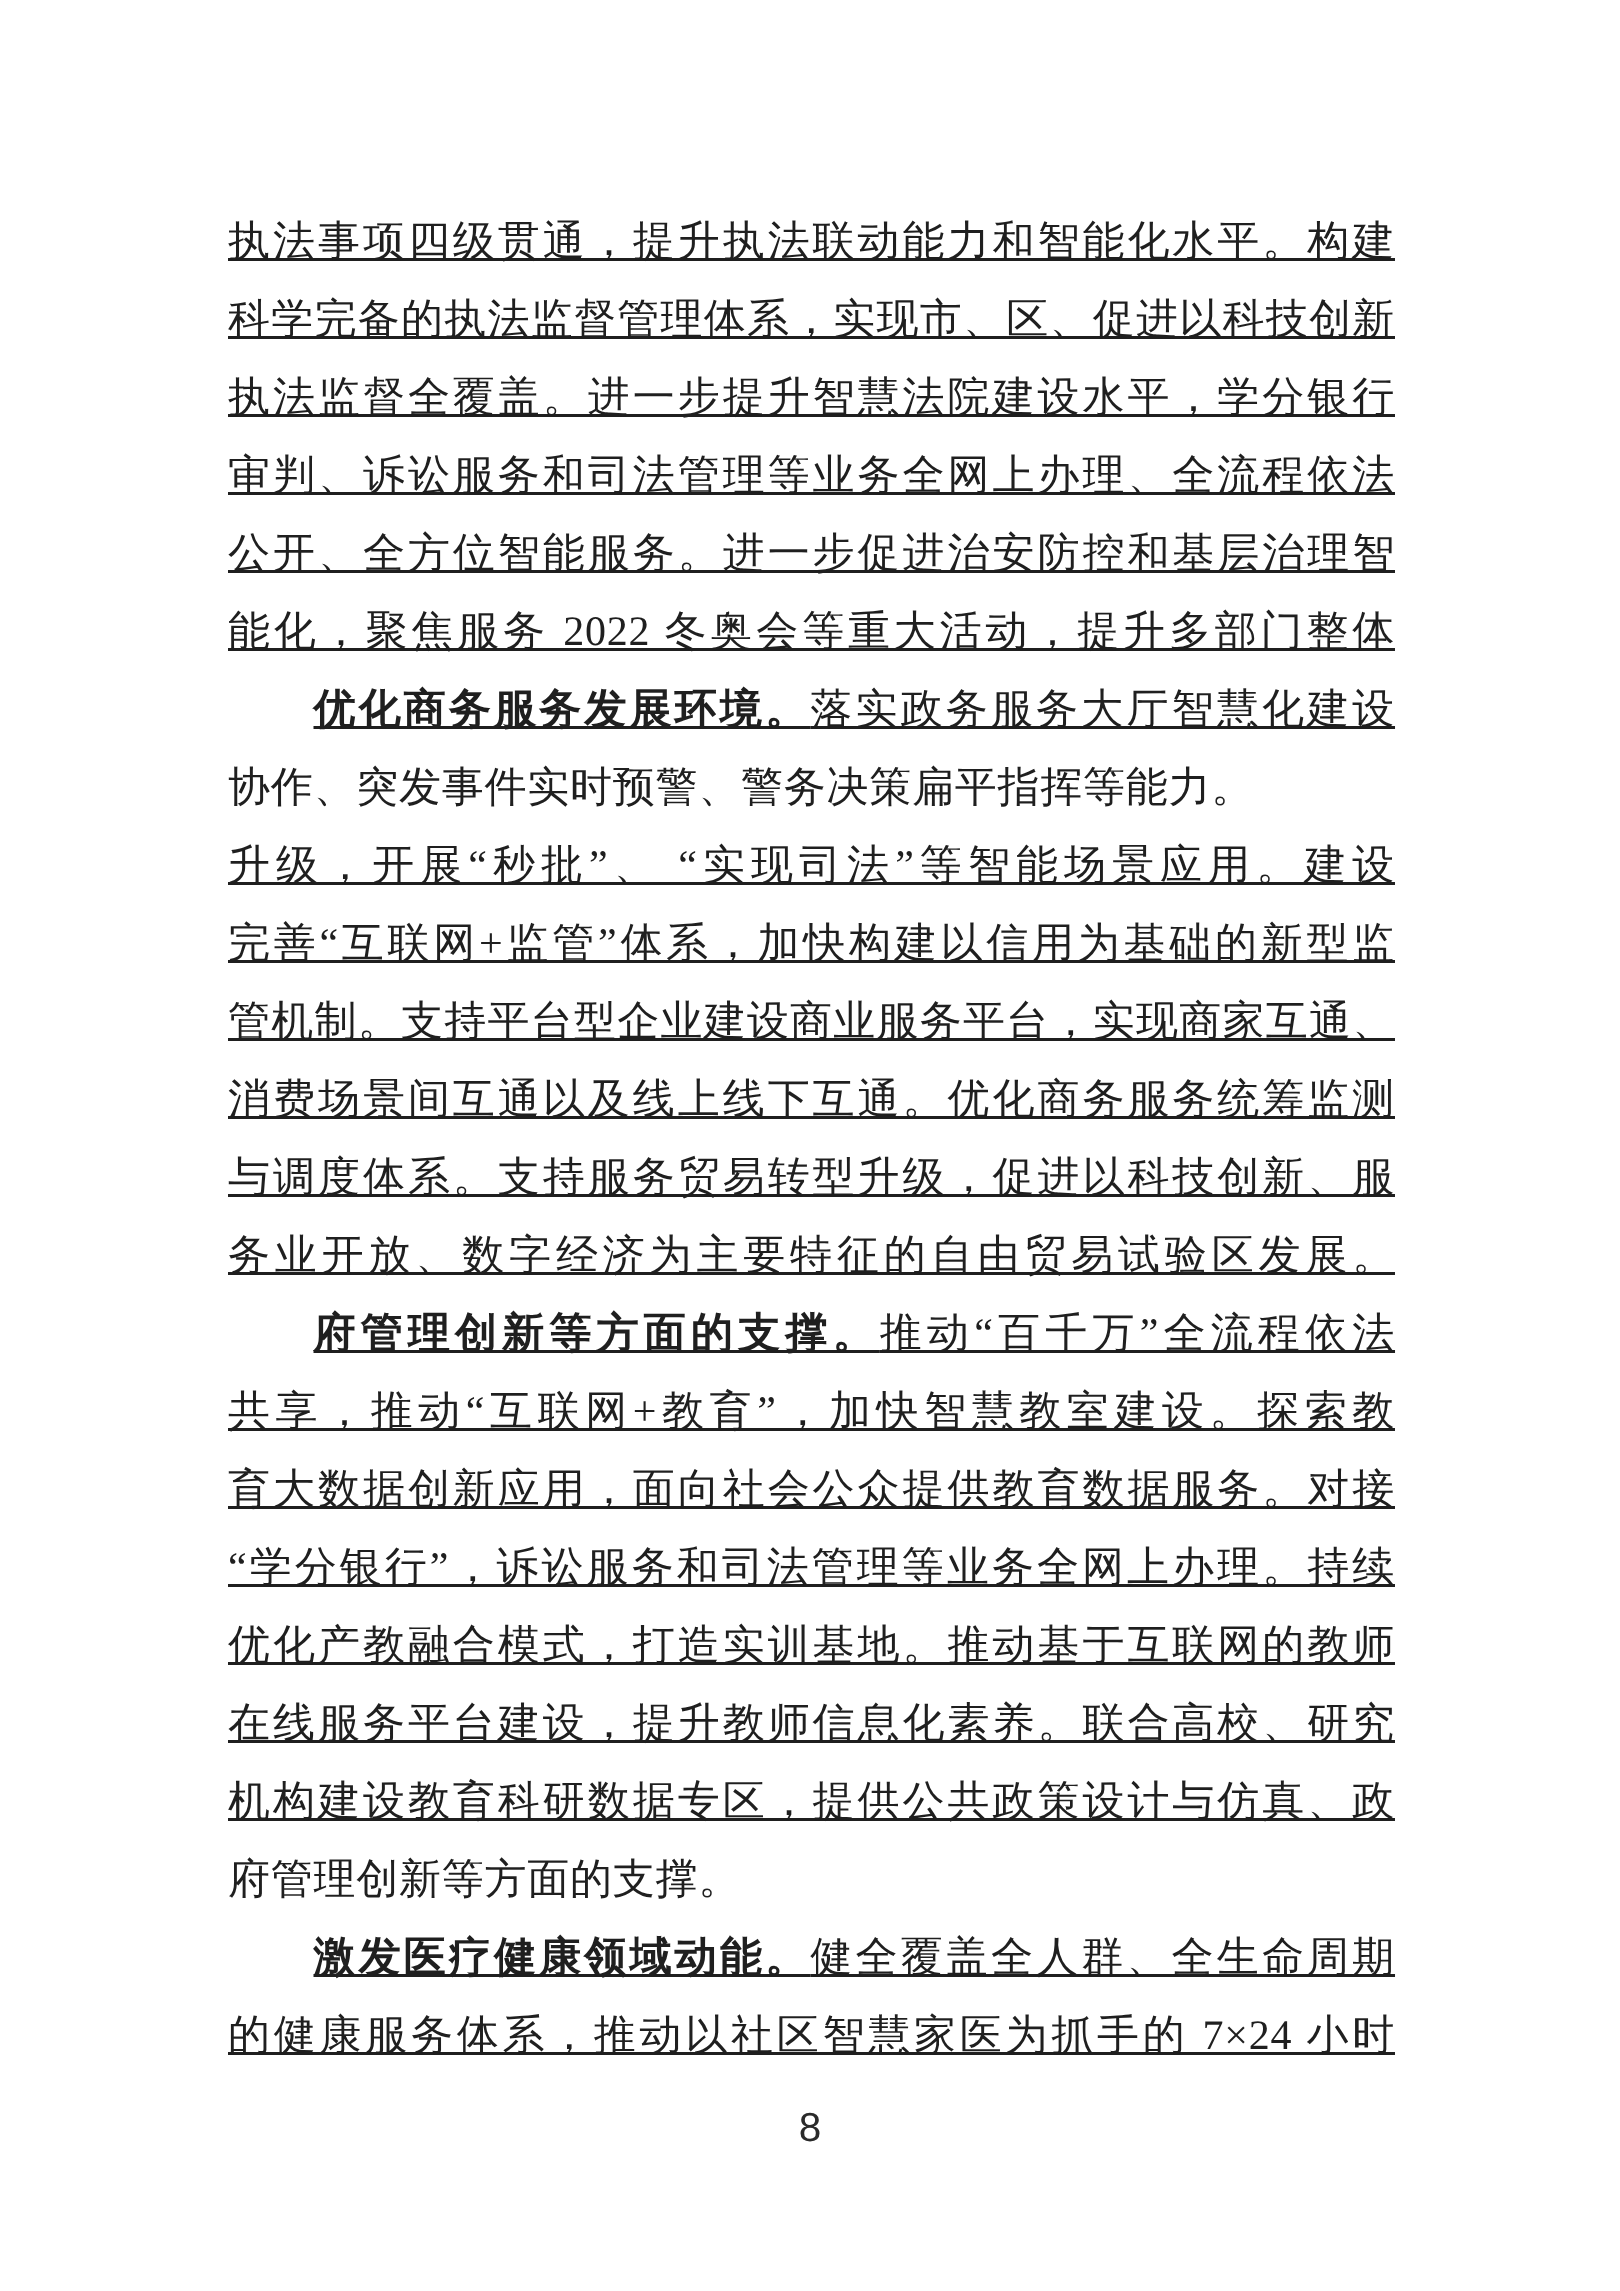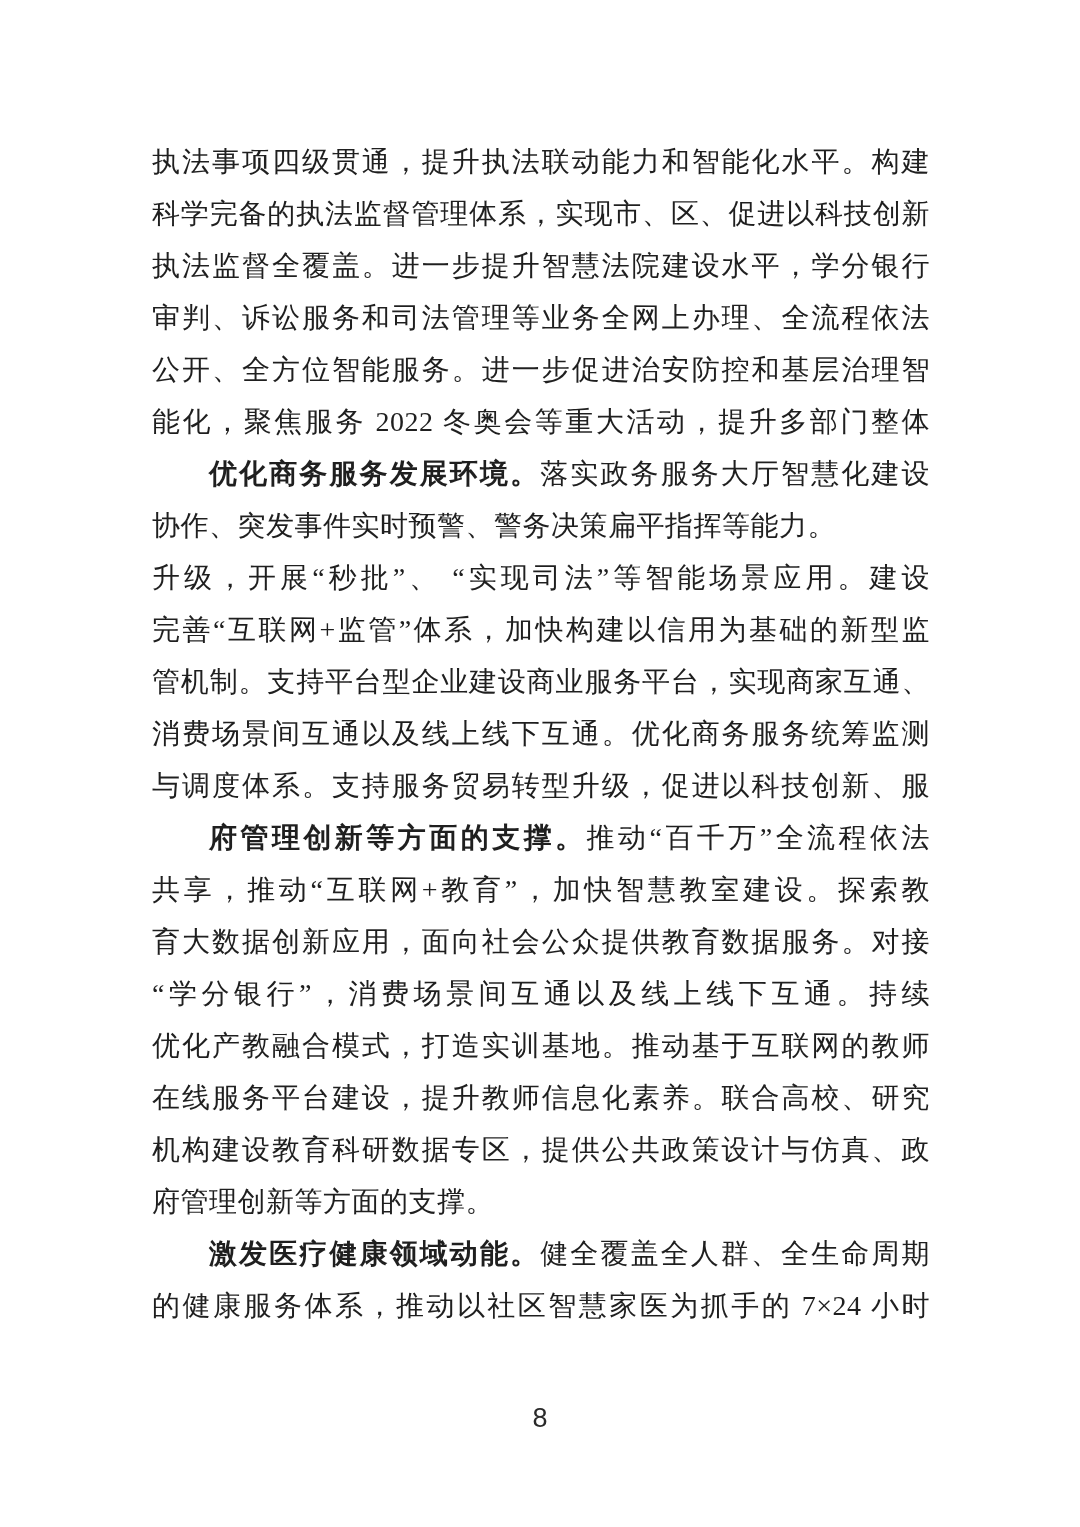--- a/index.html
+++ b/index.html
@@ -25,20 +25,21 @@
   .line {
     height: 52px;
     line-height: 52px;
     font-size: 28px;
     letter-spacing: 0.5px;
     text-align: justify;
     text-align-last: left;
   }
   .line.fill {
     text-align-last: justify;
+    text-decoration: underline;
   }
   .line.indent {
     text-indent: 57px;
   }
   .lead {
     font-weight: bold;
   }
   .page-number {
     position: absolute;
     top: 1398px;
@@ -63,24 +64,25 @@
       <div class="line fill"><span>审判、诉讼服务和司法管理等业务全网上办理、全流程依法</span></div>
       <div class="line fill"><span>公开、全方位智能服务。进一步促进治安防控和基层治理智</span></div>
       <div class="line fill"><span>能化，聚焦服务 2022 冬奥会等重大活动，提升多部门整体</span></div>
       <div class="line fill indent"><span class="lead">优化商务服务发展环境。</span><span>落实政务服务大厅智慧化建设</span></div>
       <div class="line"><span>协作、突发事件实时预警、警务决策扁平指挥等能力。</span></div>
       <div class="line fill"><span>升级，开展“秒批”、 “实现司法”等智能场景应用。建设</span></div>
       <div class="line fill"><span>完善“互联网+监管”体系，加快构建以信用为基础的新型监</span></div>
       <div class="line fill"><span>管机制。支持平台型企业建设商业服务平台，实现商家互通、</span></div>
       <div class="line fill"><span>消费场景间互通以及线上线下互通。优化商务服务统筹监测</span></div>
       <div class="line fill"><span>与调度体系。支持服务贸易转型升级，促进以科技创新、服</span></div>
+      <div class="line fill"><span>务业开放、数字经济为主要特征的自由贸易试验区发展。</span></div>
       <div class="line fill indent"><span class="lead">府管理创新等方面的支撑。</span><span>推动“百千万”全流程依法</span></div>
       <div class="line fill"><span>共享，推动“互联网+教育”，加快智慧教室建设。探索教</span></div>
       <div class="line fill"><span>育大数据创新应用，面向社会公众提供教育数据服务。对接</span></div>
-      <div class="line fill"><span>“学分银行”，消费场景间互通以及线上线下互通。持续</span></div>
+      <div class="line fill"><span>“学分银行”，诉讼服务和司法管理等业务全网上办理。持续</span></div>
       <div class="line fill"><span>优化产教融合模式，打造实训基地。推动基于互联网的教师</span></div>
       <div class="line fill"><span>在线服务平台建设，提升教师信息化素养。联合高校、研究</span></div>
       <div class="line fill"><span>机构建设教育科研数据专区，提供公共政策设计与仿真、政</span></div>
       <div class="line"><span>府管理创新等方面的支撑。</span></div>
       <div class="line fill indent"><span class="lead">激发医疗健康领域动能。</span><span>健全覆盖全人群、全生命周期</span></div>
       <div class="line fill"><span>的健康服务体系，推动以社区智慧家医为抓手的 7×24 小时</span></div>
     </div>
   <div class="page-number">8</div>
 </div>
 

